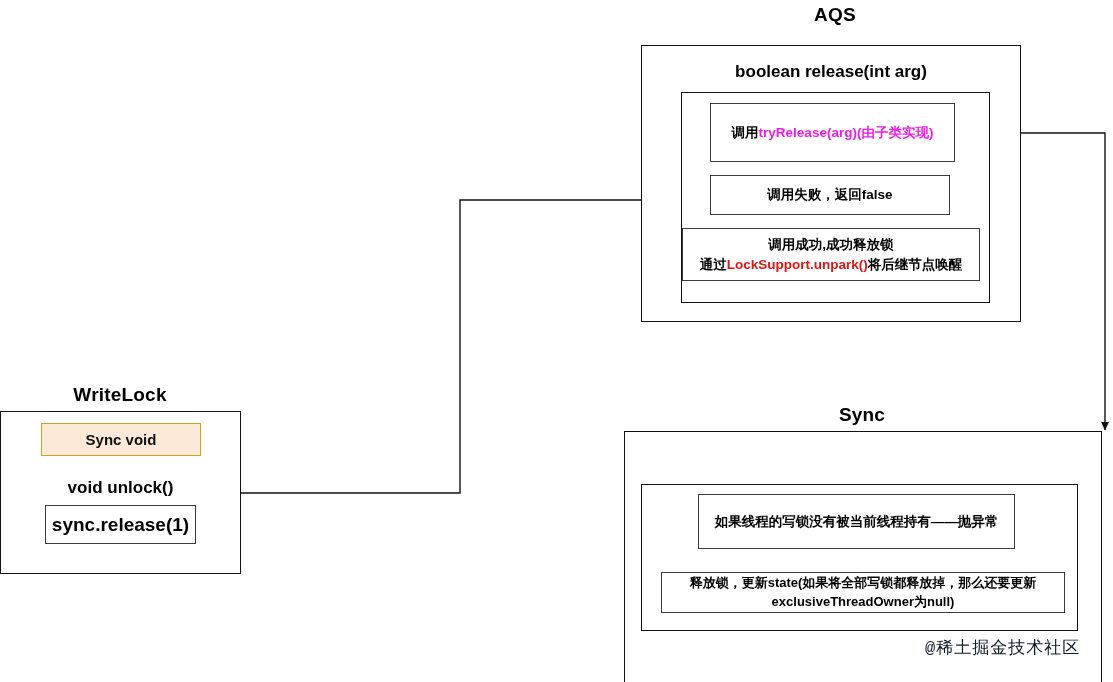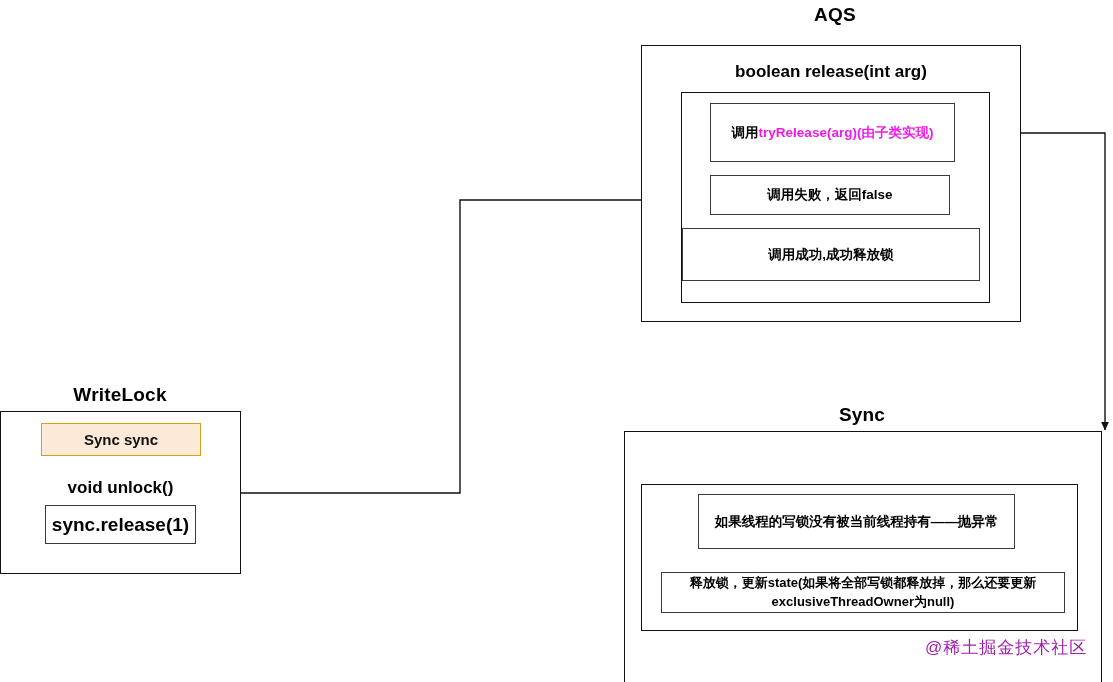--- a/index.html
+++ b/index.html
@@ -85,23 +85,24 @@
     left: 0; top: 0;
     width: 1113px;
     height: 682px;
     pointer-events: none;
   }
 
   
   .watermark {
     position: absolute;
     font-size: 17px;
-    color: #a21caf;
+    color: #0f172a;
     white-space: nowrap;
     letter-spacing: 1px;
+    font-family: Liberation Mono, monospace;
   }
 </style>
 </head>
 <body>
 
 <div class="canvas">
 
   <svg class="connectors" viewBox="0 0 1113 682" width="1113" height="682">
     <defs>
       <marker id="arrowR" markerWidth="9" markerHeight="9" refX="8" refY="4.5" orient="auto" markerUnits="userSpaceOnUse">
@@ -131,28 +132,31 @@
     </div>
   </div>
 
   <div class="abs leaf-box" style="left:710px; top:175px; width:240px; height:40px;">
     <div class="boxtext">调用失败，返回false</div>
   </div>
 
   <div class="abs leaf-box" style="left:682px; top:228px; width:298px; height:53px;">
     <div class="boxtext">
       <div>调用成功,成功释放锁</div>
+      <div>
+        <span>通过</span><span class="red">LockSupport.unpark()</span><span>将后继节点唤醒</span>
+      </div>
     </div>
   </div>
 
   <div class="abs title" style="left:0px; top:384px; width:240px;">WriteLock</div>
 
   <div class="abs outer-box" style="left:0px; top:411px; width:241px; height:163px;"></div>
 
-  <div class="abs field-box" style="left:41px; top:423px; width:160px; height:33px;">Sync sync</div>
+  <div class="abs field-box" style="left:41px; top:423px; width:160px; height:33px;">Sync void</div>
 
   <div class="abs method-label" style="left:0px; top:478px; width:241px;">void unlock()</div>
 
   <div class="abs leaf-box" style="left:45px; top:505px; width:151px; height:39px;">
     <div class="boxtext" style="font-size:19px;">sync.release(1)</div>
   </div>
 
   <div class="abs title" style="left:762px; top:404px; width:200px;">Sync</div>
 
   <div class="abs outer-box" style="left:624px; top:431px; width:478px; height:255px;"></div>

